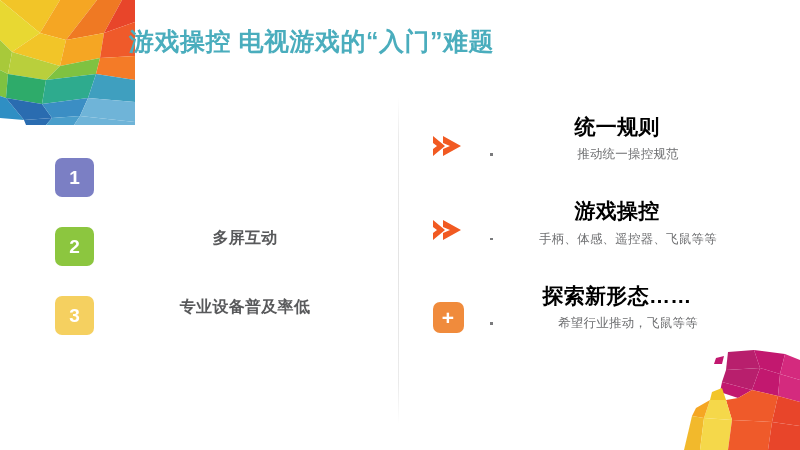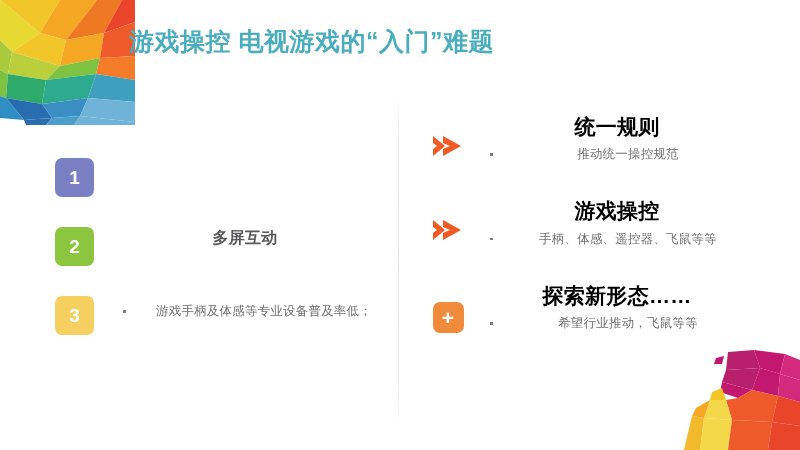--- a/index.html
+++ b/index.html
@@ -270,23 +270,21 @@
       <div class="left-body">
         <div class="left-heading">多屏互动</div>
       </div>
     </div>
 
     <div class="left-item">
       <div class="badge" style="background:#f5d060;">
         <span>3</span>
       </div>
       <div class="left-body">
-        <ul class="left-bullets">
-          <li>游戏手柄及体感等专业设备普及率低；</li>
-        </ul>
+        <div class="left-heading">专业设备普及率低</div>
       </div>
     </div>
 
   </div>
 
   <div class="right-col">
 
     <div class="right-item">
       <div class="right-icon icon-arrow">
         <svg width="32" height="22" viewBox="0 0 32 22">

